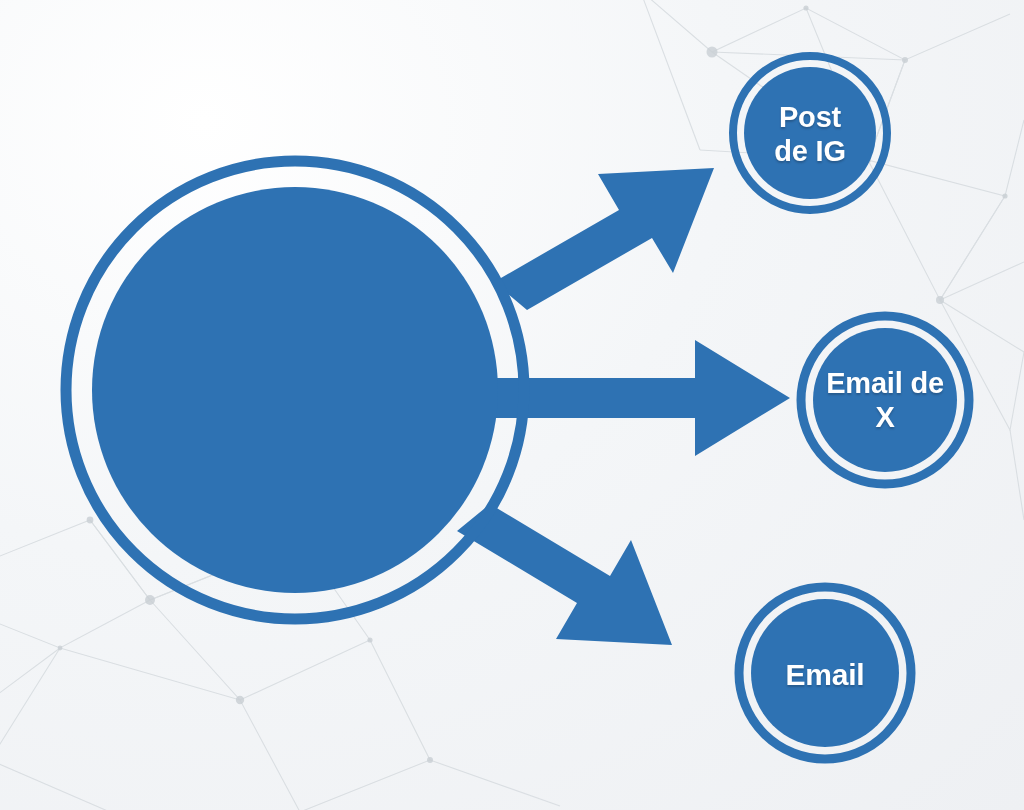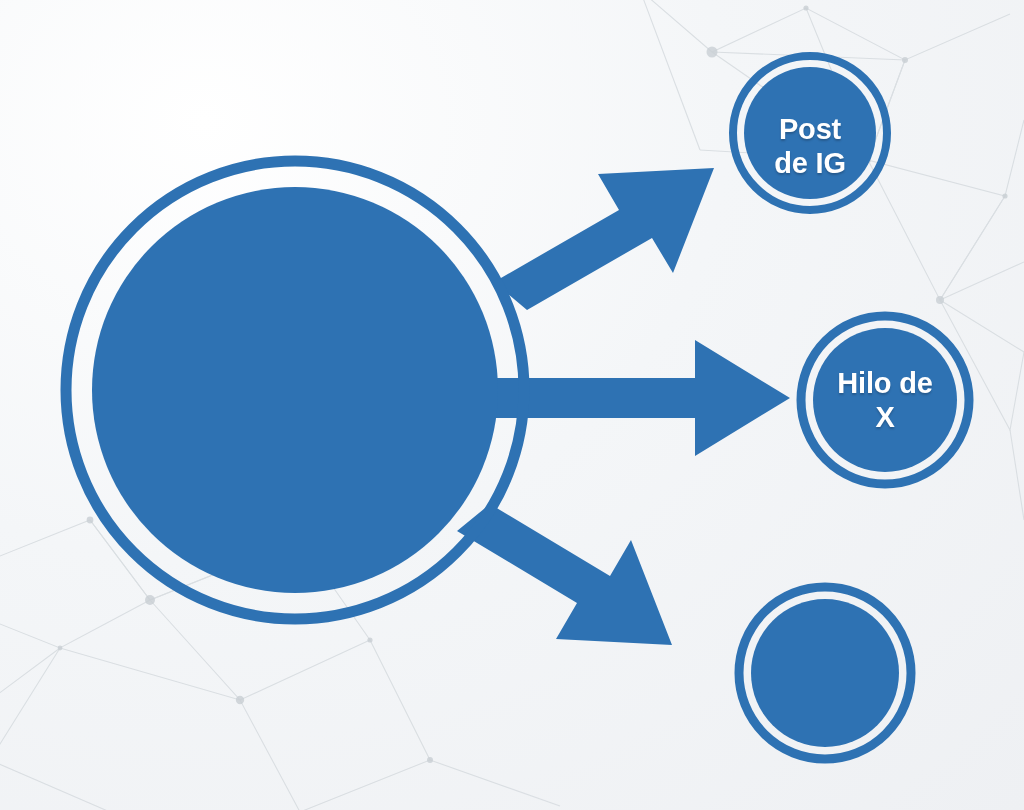--- a/index.html
+++ b/index.html
@@ -52,21 +52,21 @@
     left: 95px;
     top: 300px;
     width: 400px;
     height: 180px;
     font-size: 66px;
     line-height: 1.14;
     letter-spacing: -1.5px;
   }
   #label-ig {
     left: 728px;
-    top: 100px;
+    top: 88px;
     width: 164px;
     height: 92px;
     font-size: 29px;
     line-height: 1.18;
   }
   #label-x {
     left: 797px;
     top: 352px;
     width: 176px;
     height: 96px;
@@ -158,17 +158,18 @@
     <g>
       <circle cx="825" cy="673" r="86" fill="none" stroke="#2e72b3" stroke-width="9"></circle>
       <circle cx="825" cy="673" r="74" fill="#2e72b3"></circle>
     </g>
   </svg>
 
 
   <div class="node-label" id="label-ig">Post
 de IG</div>
 
-  <div class="node-label" id="label-x">Hilo de
+  <div class="node-label" id="label-x">Email de
 X</div>
 
+  <div class="node-label" id="label-email">Email</div>
 
 </div>
 
 </body></html>

